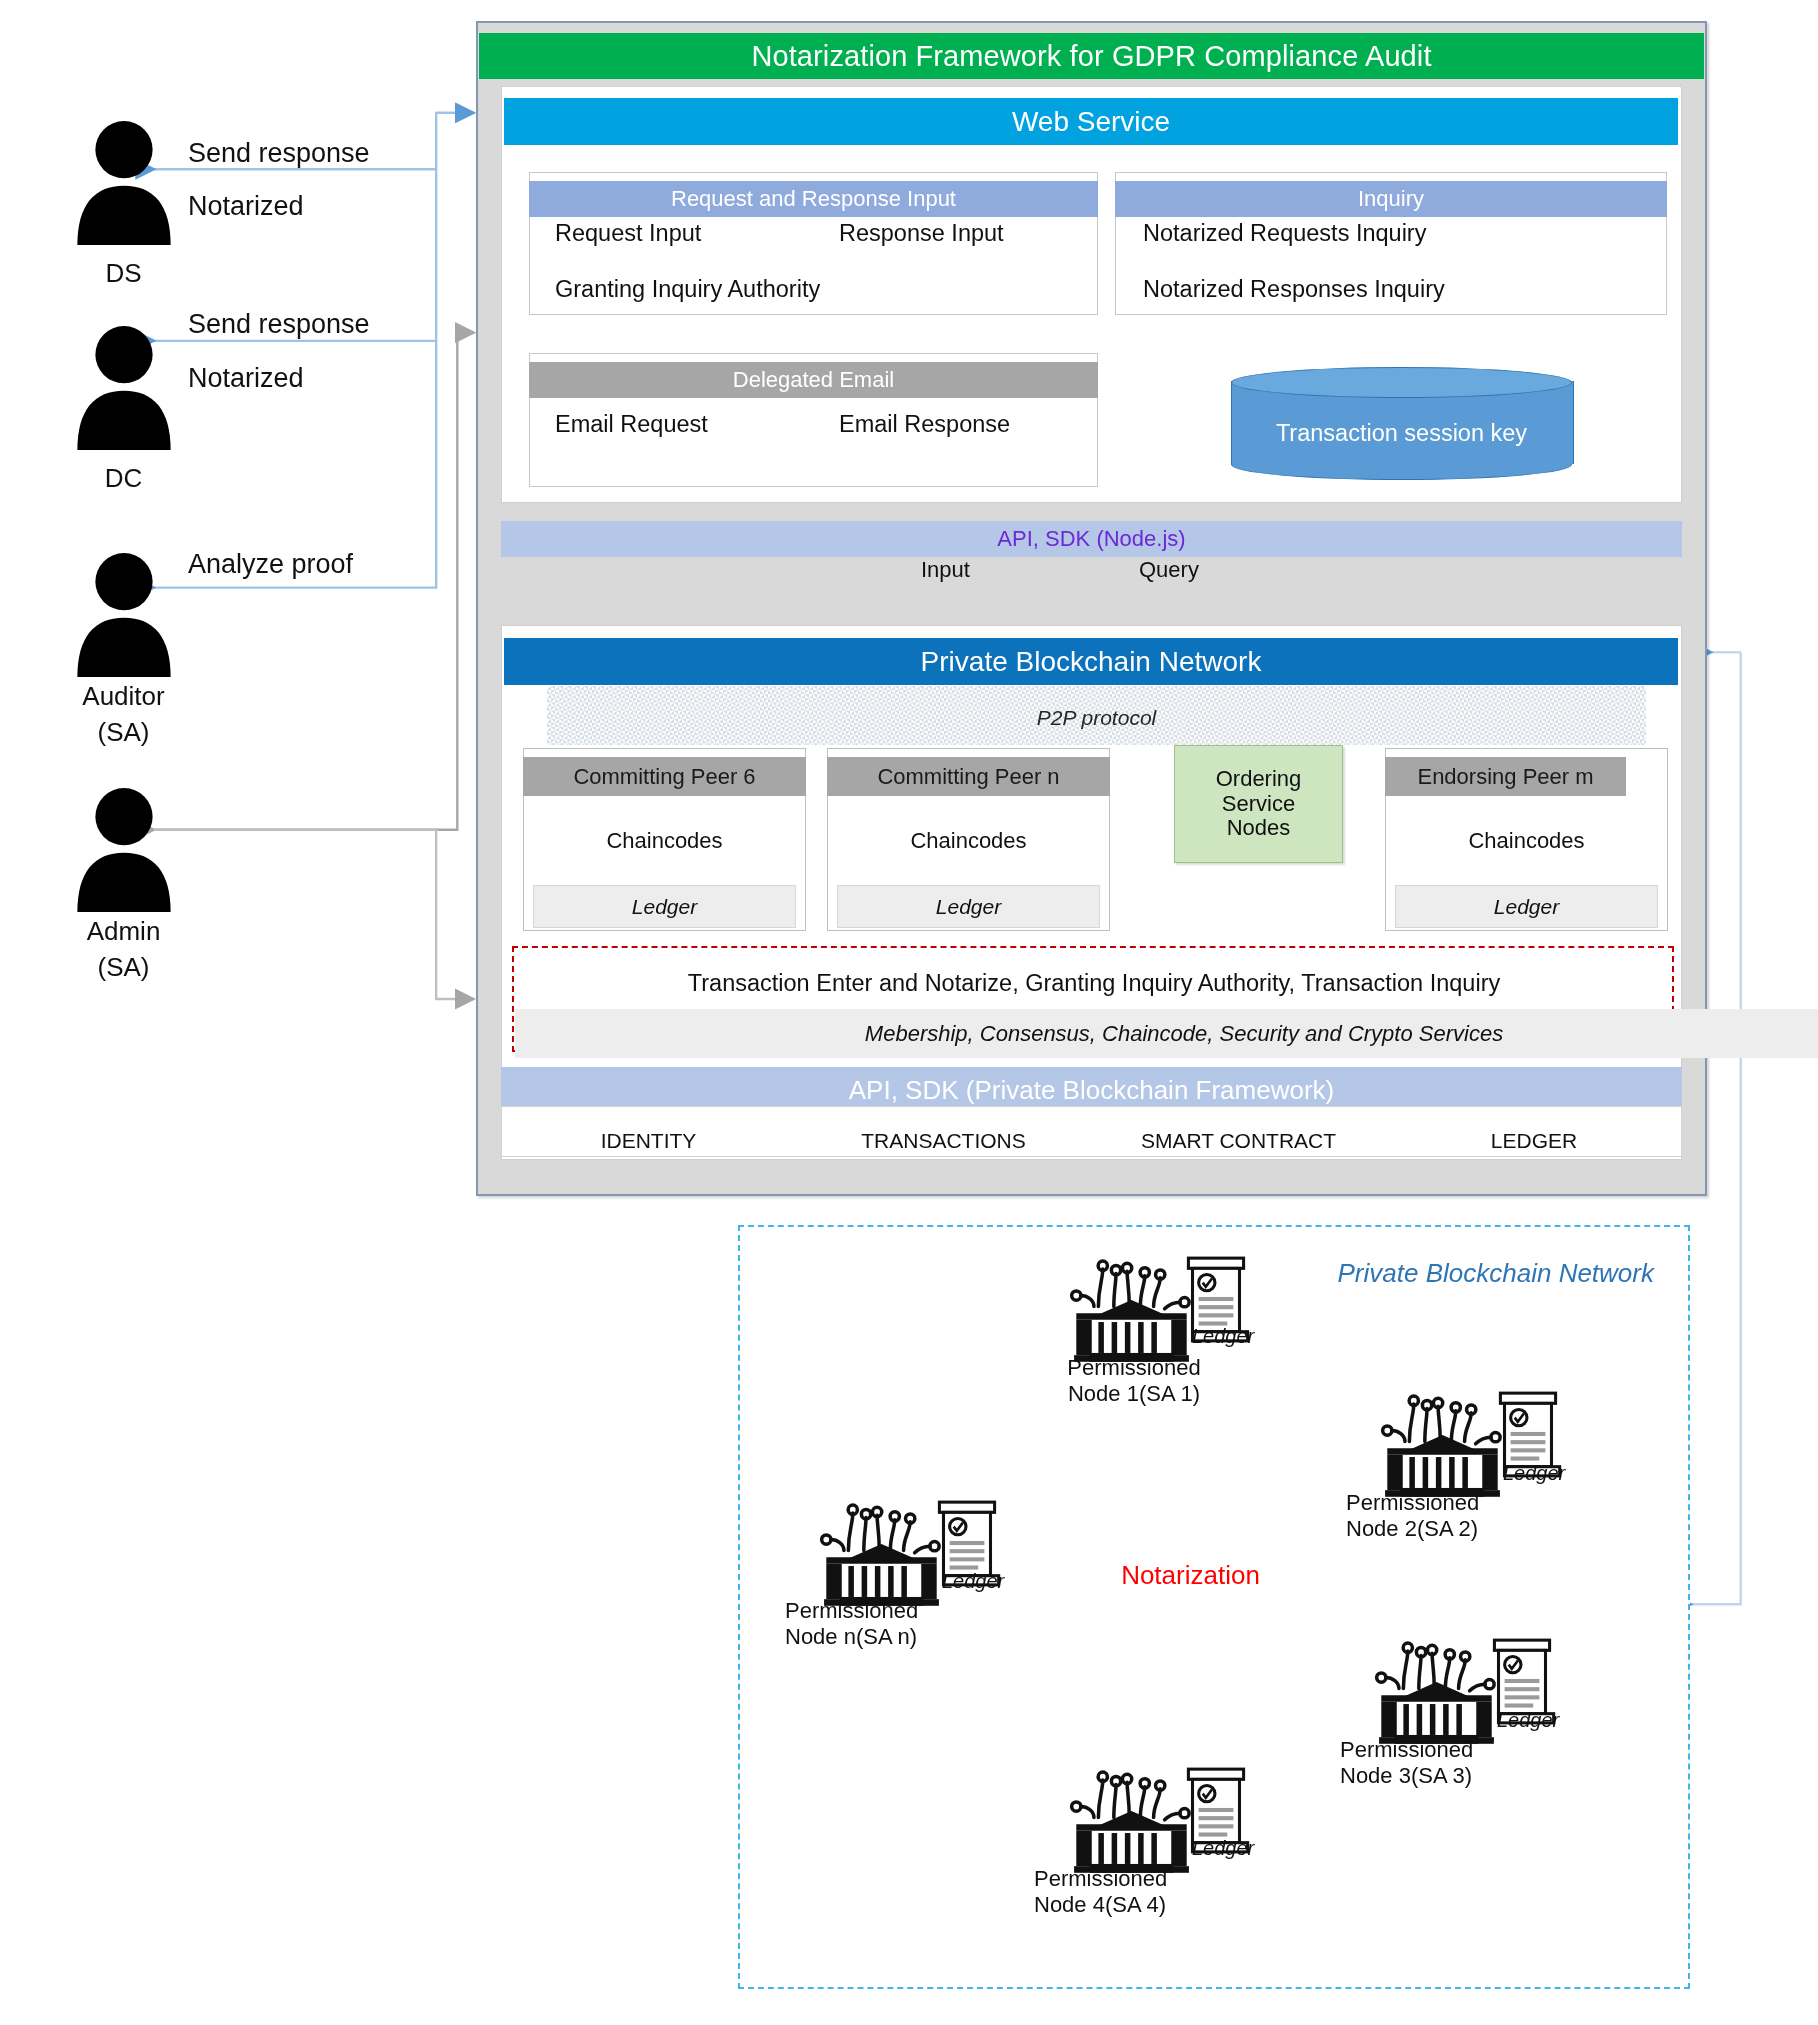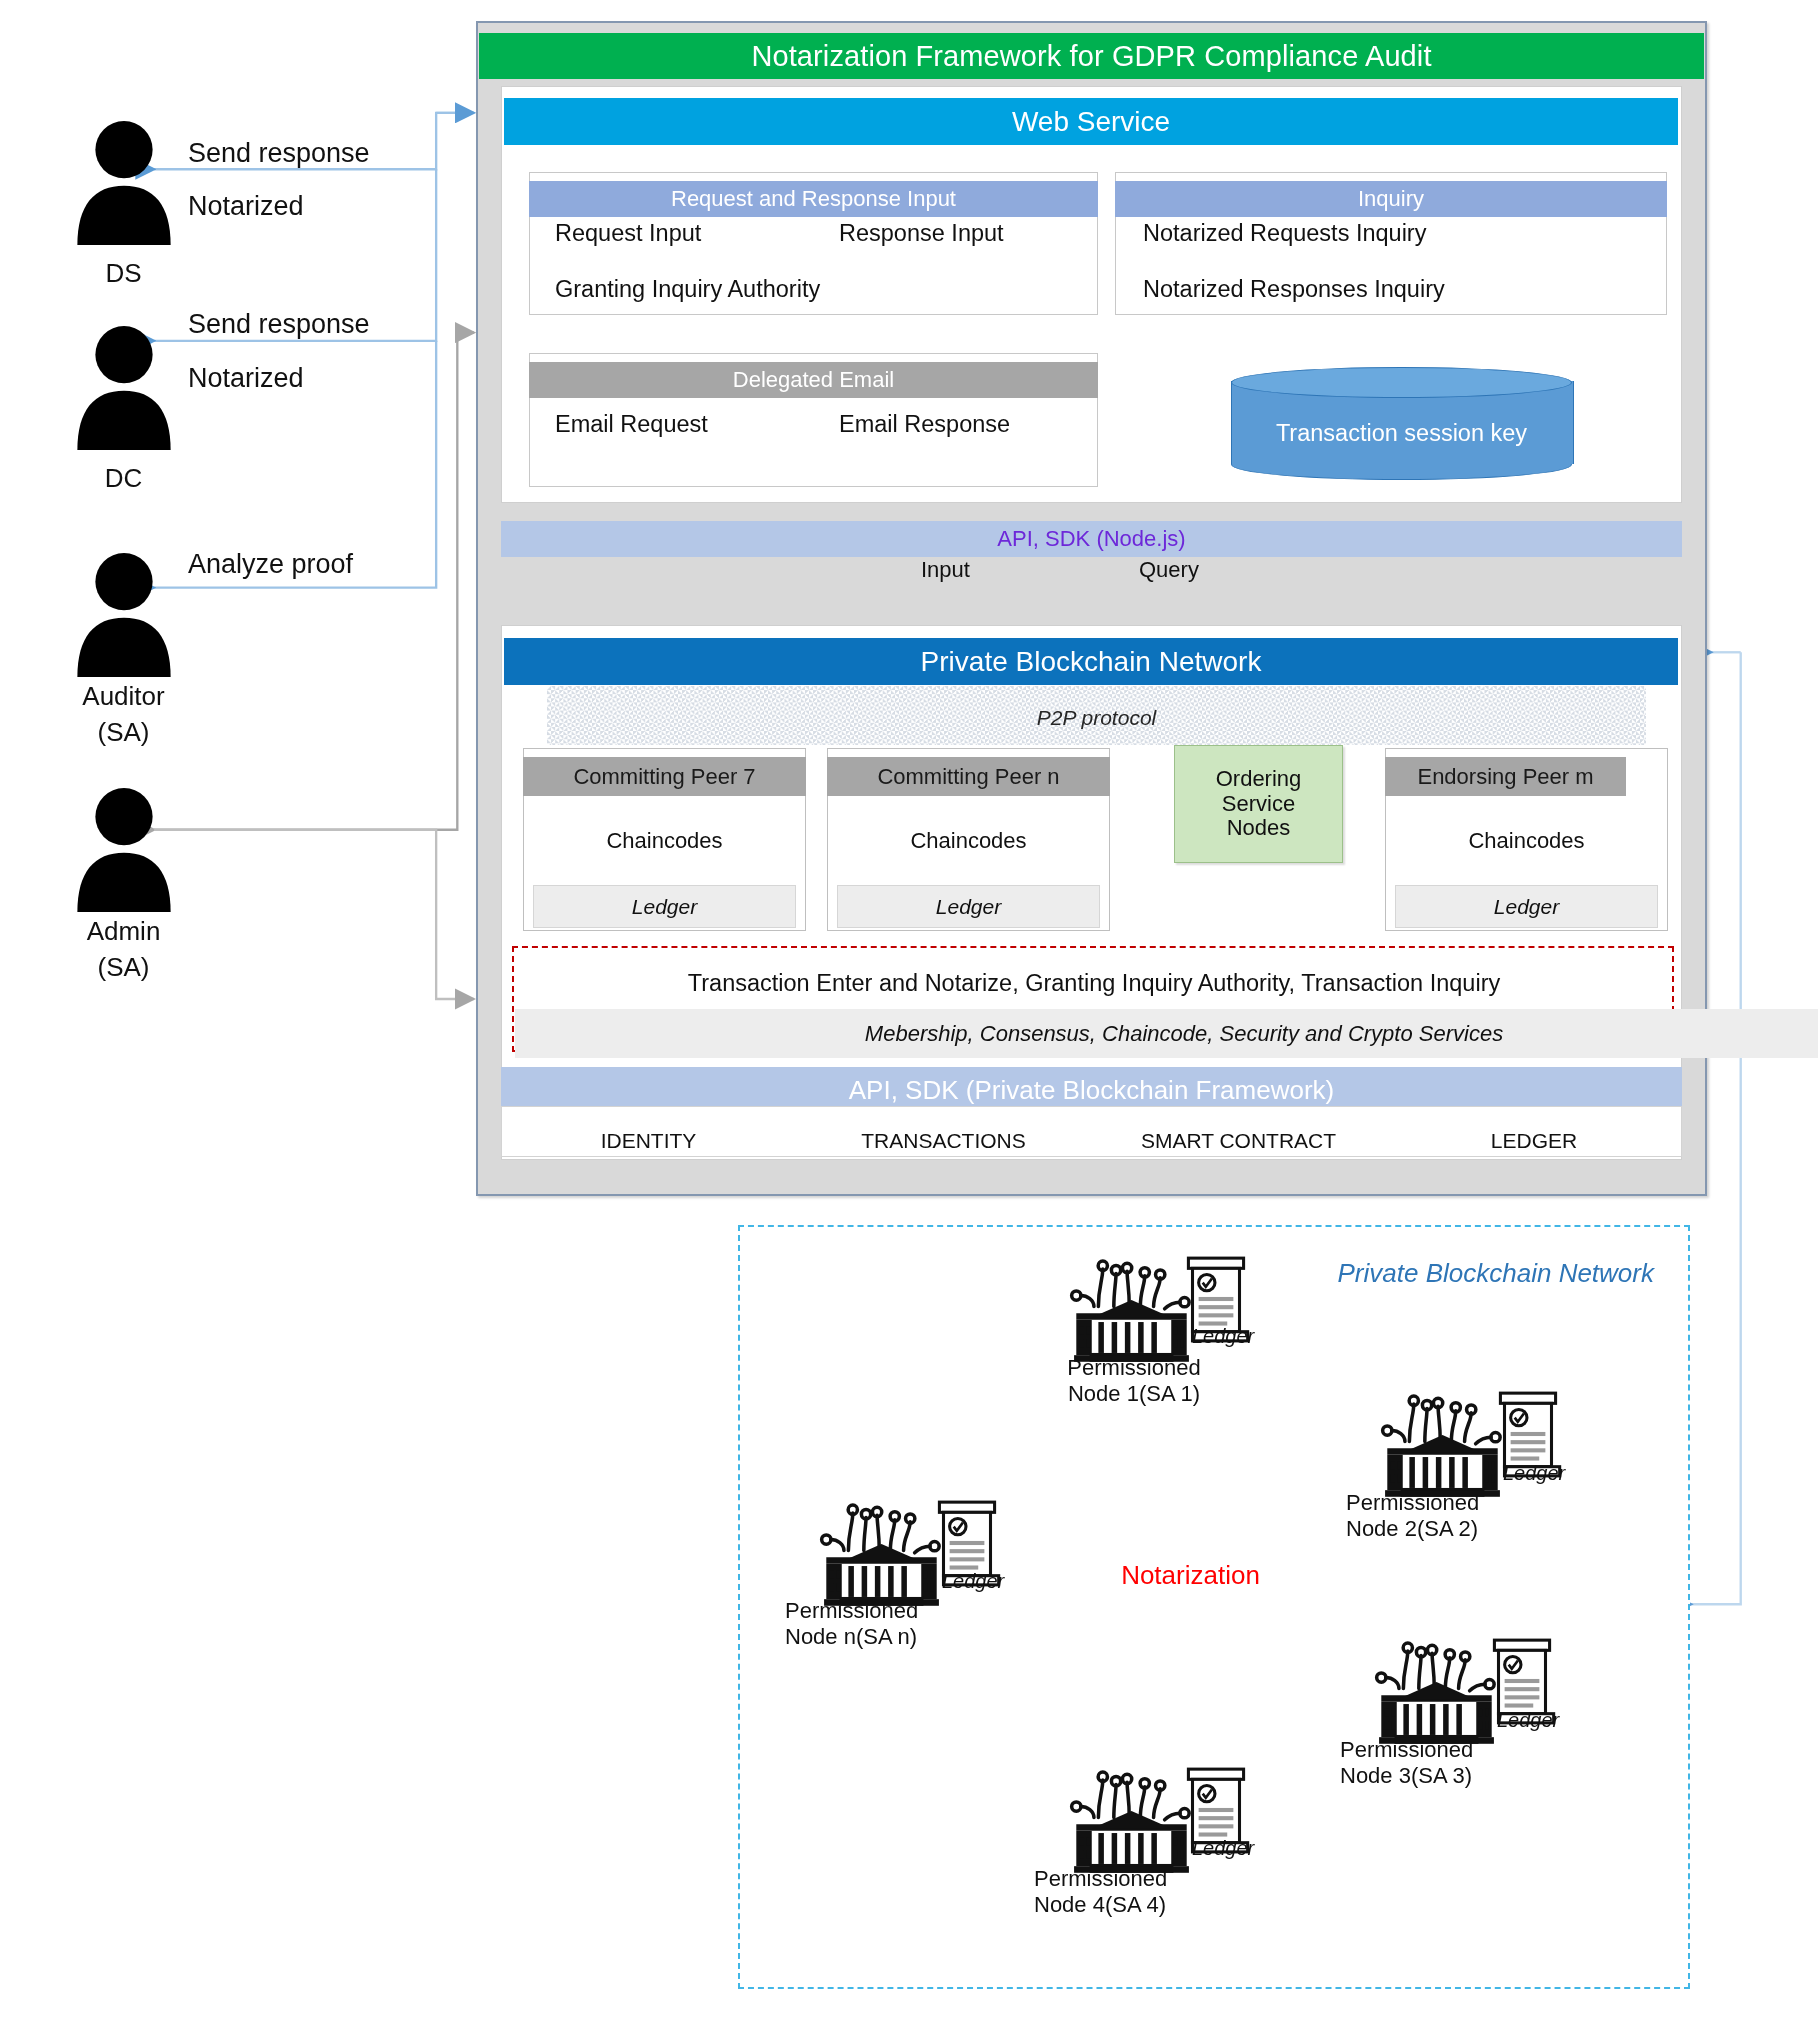--- a/index.html
+++ b/index.html
@@ -267,21 +267,21 @@
   <div class="abs ctr" id="api1">API, SDK (Node.js)</div>
   <div class="abs" id="lbl-input">Input</div>
   <div class="abs" id="lbl-query">Query</div>
 
   <div class="abs" id="bc-block"></div>
   <div class="abs ctr" id="bc-bar">Private Blockchain Network</div>
   <div class="abs" id="p2p"></div>
   <div class="abs ctr" id="p2p-lbl">P2P protocol</div>
 
   <div class="abs peer" id="peer1"></div>
-  <div class="abs ctr peer-head" id="peer1h">Committing Peer 7</div>
+  <div class="abs ctr peer-head" id="peer1h">Committing Peer 6</div>
   <div class="abs ctr peer-cc" id="peer1c">Chaincodes</div>
   <div class="abs ctr peer-ledger" id="peer1l">Ledger</div>
 
   <div class="abs peer" id="peer2"></div>
   <div class="abs ctr peer-head" id="peer2h">Committing Peer n</div>
   <div class="abs ctr peer-cc" id="peer2c">Chaincodes</div>
   <div class="abs ctr peer-ledger" id="peer2l">Ledger</div>
 
   <div class="abs ctr" id="osn">
     <div style="width:100%;">

